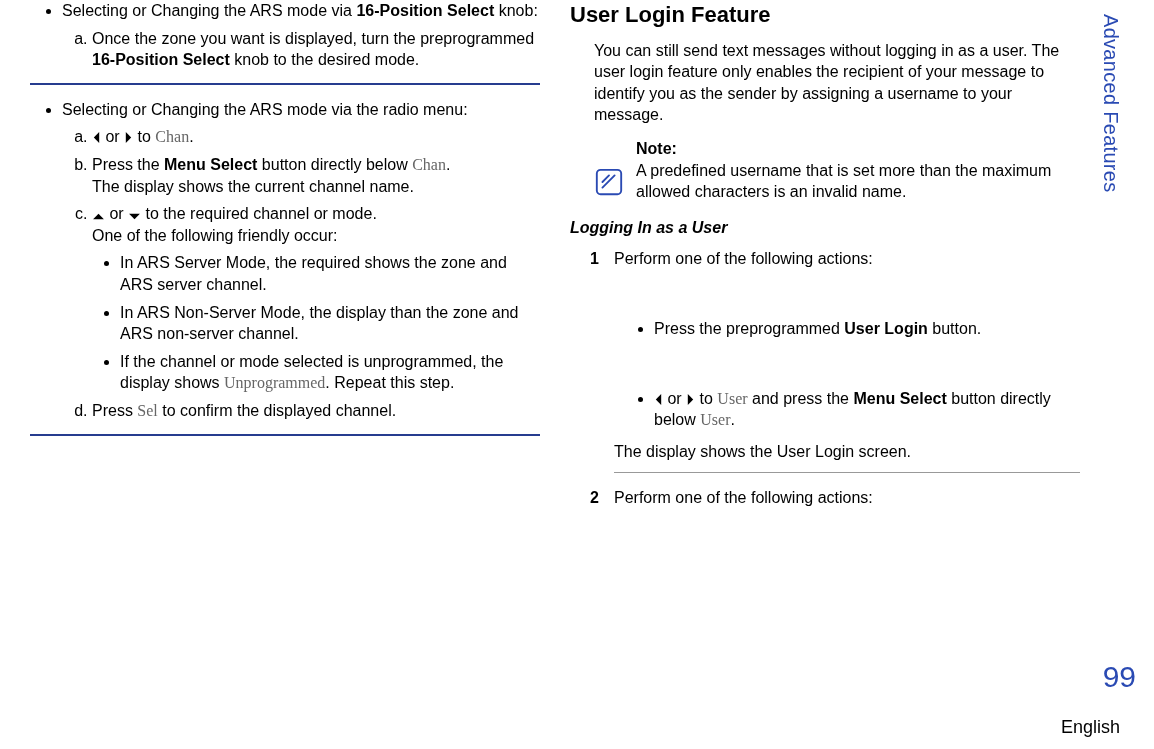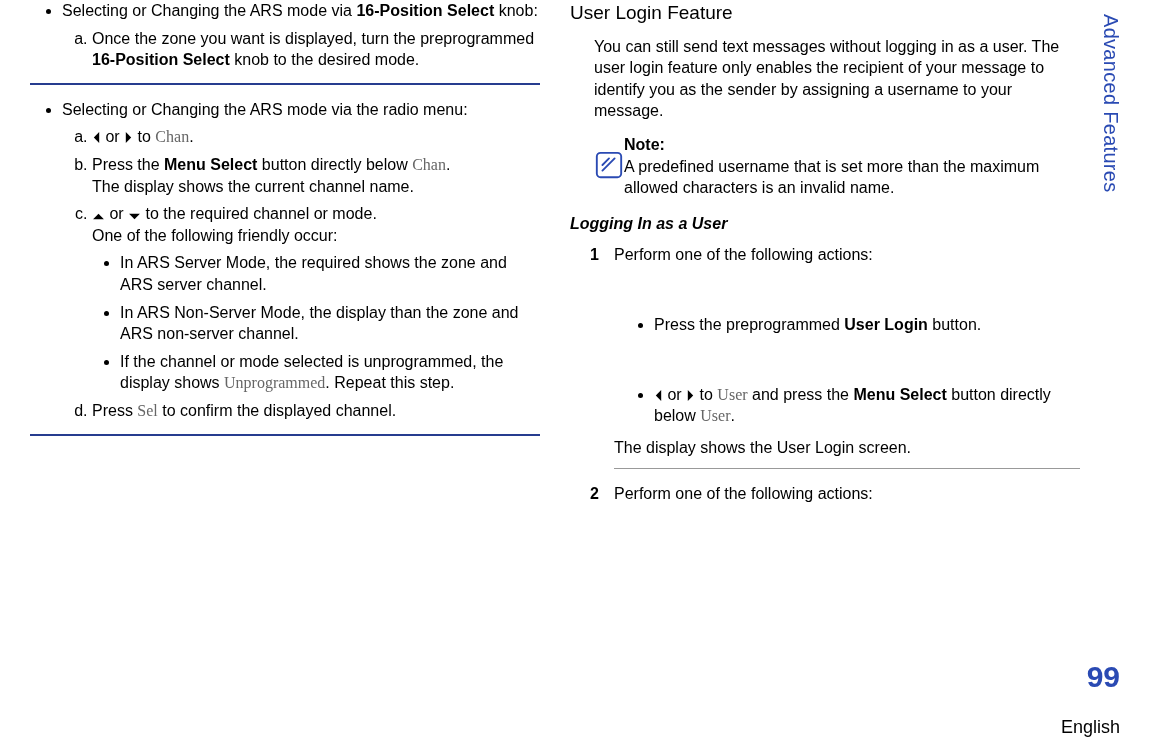--- a/index.html
+++ b/index.html
@@ -33,24 +33,24 @@
   ol.alpha { list-style: lower-alpha; padding-left: 30px; margin: 6px 0 4px 0; }
   ol.alpha > li { margin-bottom: 6px; }
 
   ul.inner { list-style: disc; padding-left: 28px; margin-top: 6px; }
   ul.inner > li { margin-bottom: 6px; }
 
   .menu-text { font-family: Georgia, "Times New Roman", serif; color: #666; }
 
   .strong { font-weight: 700; }
 
-  h3 { margin: 0 0 10px 0; font-size: 19px; font-weight: 400; }
+  h3 { margin: 0 0 10px 0; font-size: 22px; font-weight: 700; }
   h4.itsec { margin: 14px 0 10px 0; font-style: italic; font-weight: 700; font-size: 16px; }
 
-  .note-block { display: flex; align-items: center; margin: 12px 0 10px 0; padding-left: 24px; }
+  .note-block { display: flex; align-items: flex-end; gap: 12px; margin: 12px 0 10px 0; padding-left: 24px; }
   .note-icon { flex: 0 0 auto; margin-top: 2px; }
   .note-body { flex: 1 1 auto; }
 
   .step-list { counter-reset: step; list-style: none; padding-left: 20px; margin: 0; }
   .step-list > li { position: relative; padding-left: 24px; margin-bottom: 14px; }
   .step-list > li::before {
     counter-increment: step;
     content: counter(step);
     position: absolute;
     left: 0; top: 0;
@@ -62,25 +62,25 @@
     position: absolute;
     right: 30px;
     top: 14px;
     writing-mode: vertical-rl;
     color: #2a4ab3;
     font-size: 20px;
     letter-spacing: .3px;
   }
   .page-num {
     position: absolute;
-    right: 34px;
+    right: 18px;
     bottom: 52px;
     color: #2a4ab3;
     font-size: 30px;
-    font-weight: 700;
+    font-weight: 400;
     text-align: center;
   }
   .lang {
     position: absolute;
     right: 34px;
     bottom: 10px;
     font-size: 18px;
   }
 
   svg.ai { vertical-align: -2px; display: inline-block; }

